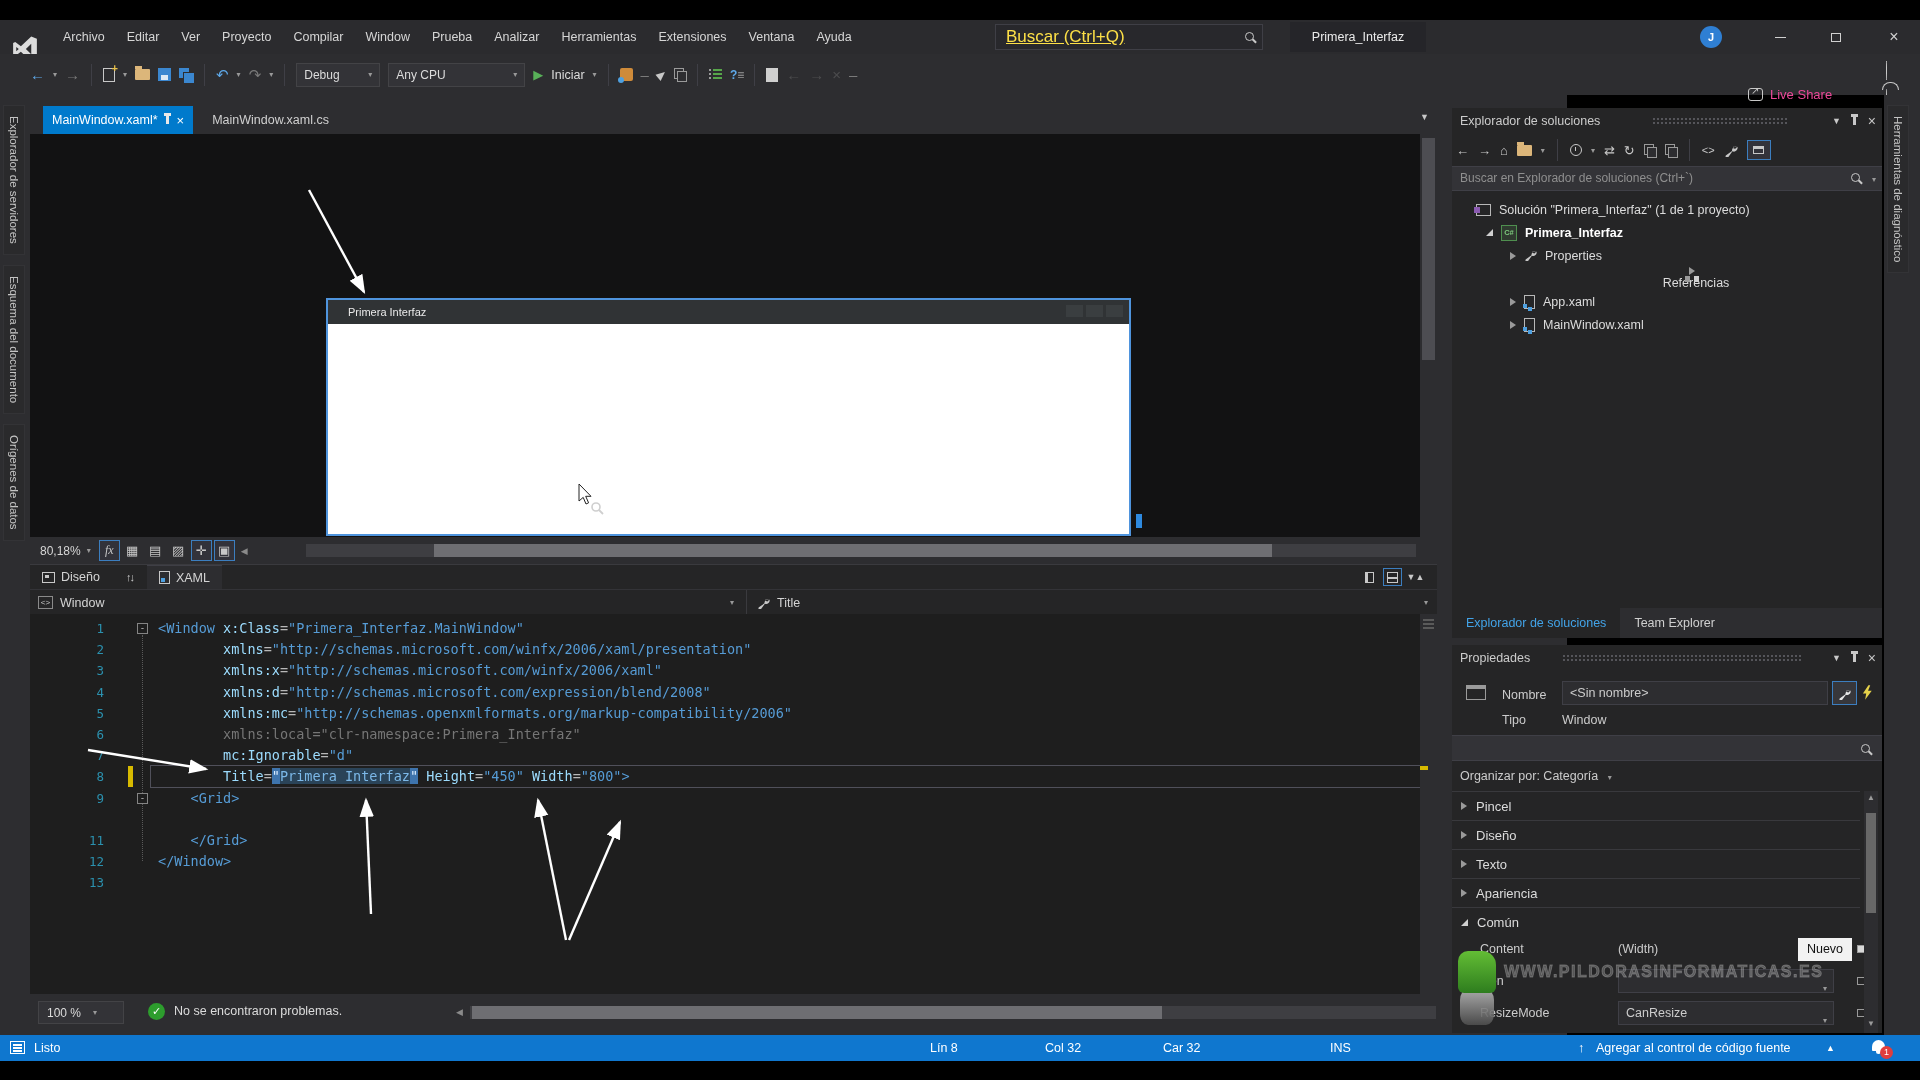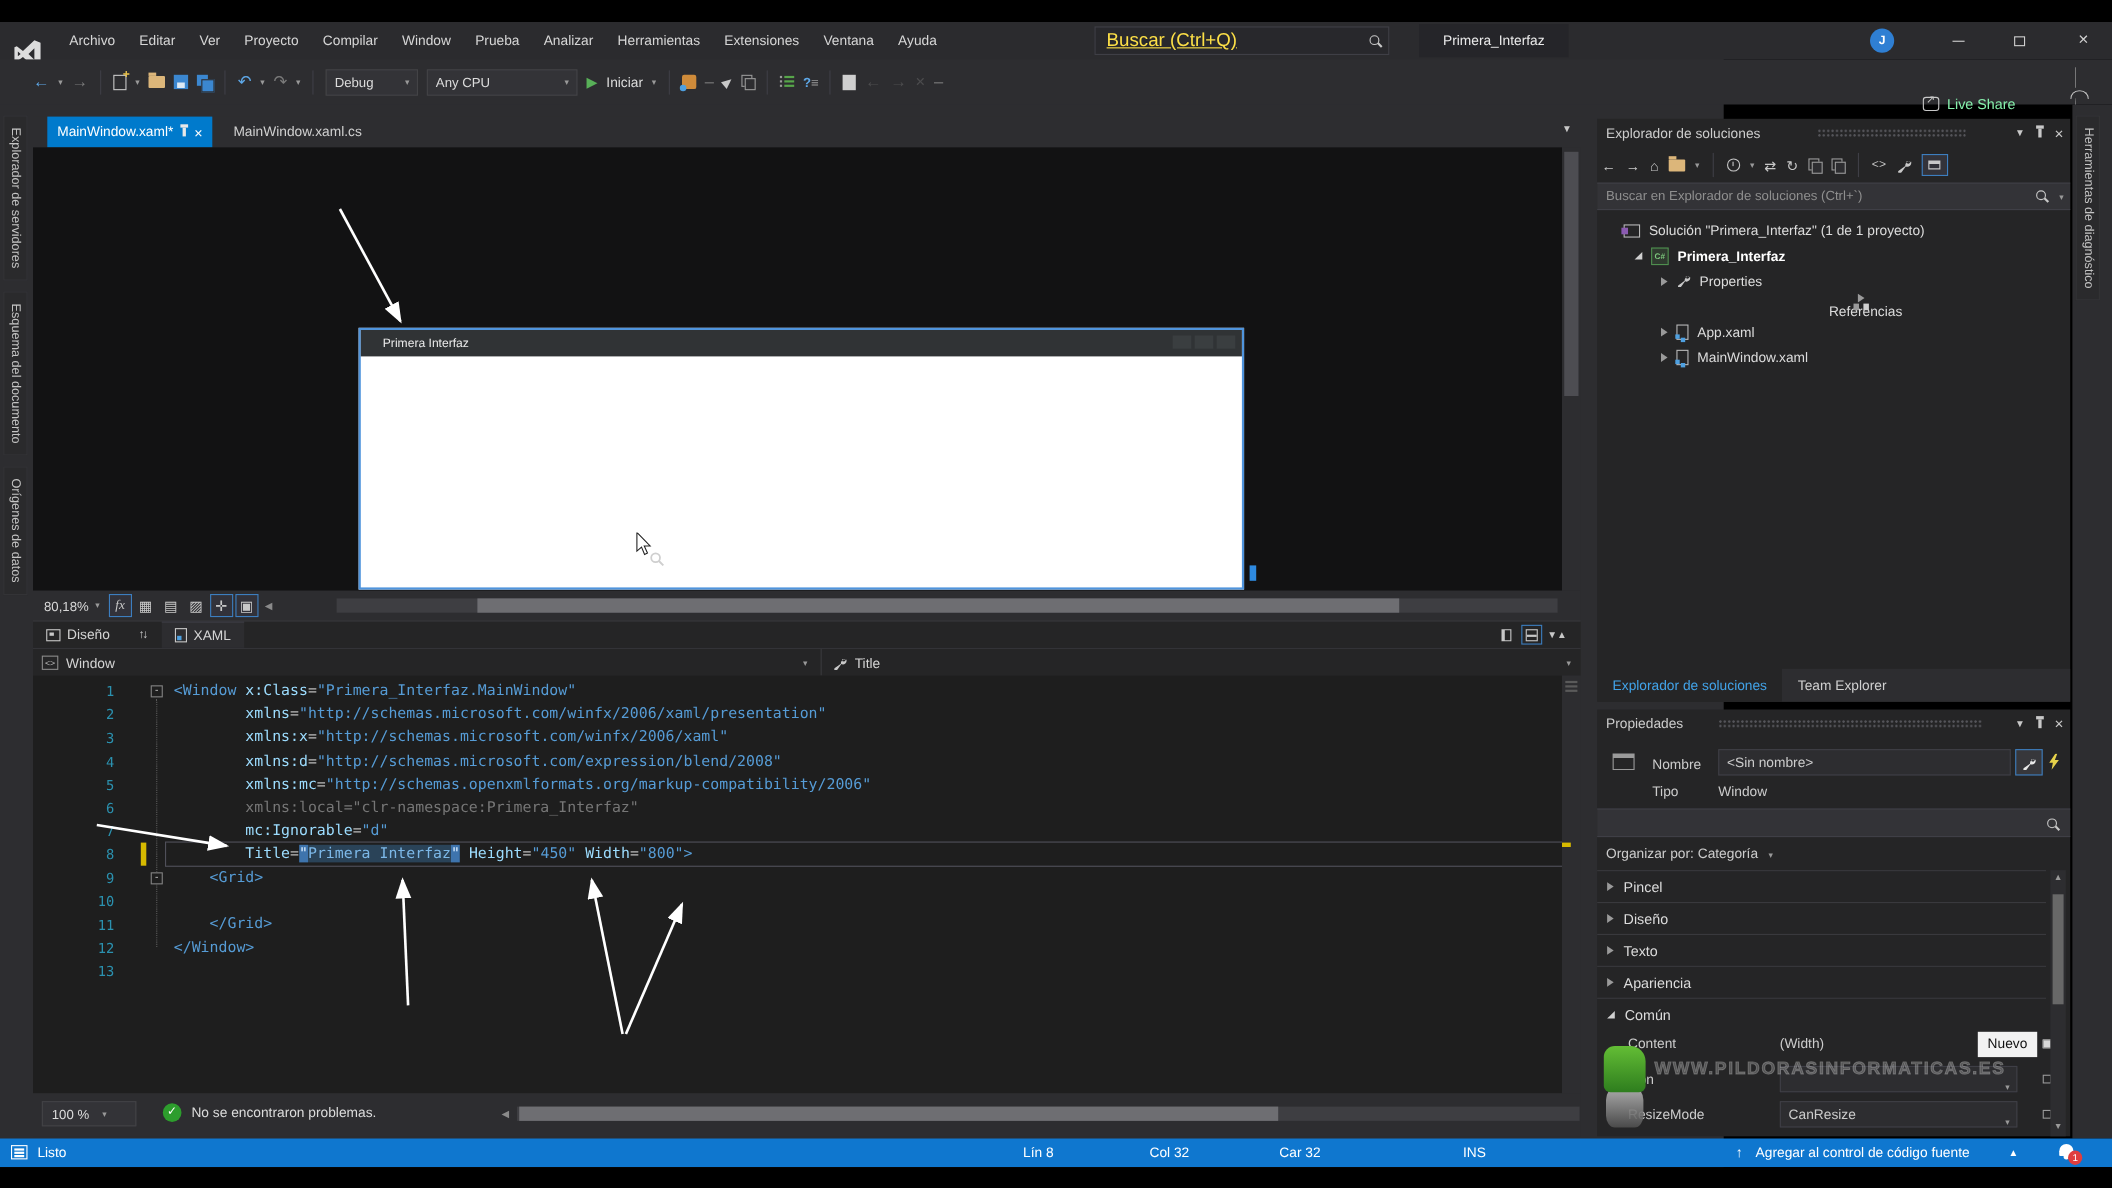--- a/index.html
+++ b/index.html
@@ -62,21 +62,21 @@
                      box-shadow:0 4px 0 #57a64a, 0 8px 0 #57a64a; }
   .ic-lines:after { content:""; position:absolute; left:0; top:0; width:2px; height:2px; background:#9a9a9a;
                     box-shadow:0 4px 0 #9a9a9a, 0 8px 0 #9a9a9a; }
   .ic-helplist { color:#5ea8e8; font-size:12px; font-weight:bold; }
   .ic-helplist i { font-style:normal; color:#9a9a9a; letter-spacing:-1px; }
   .ic-whitebox { width:12px; height:14px; background:#cfcfcf; }
   .ic-dis { opacity:.4; }
   #live-share { left:1748px; top:0; height:41px; display:flex; align-items:center; gap:7px; }
   .ic-share { width:15px; height:13px; border:1px solid #c8c8c8; border-radius:3px; position:relative; }
   .ic-share:after { content:"\2197"; position:absolute; left:2px; top:-4px; color:#c8c8c8; font-size:10px; }
-  #live-share span { color:#86efac; font-size:13px;margin-top:40px; }
+  #live-share span { color:#ec4899; font-size:13px;margin-top:40px; }
   #feedback { left:1886px; top:8px; width:20px; height:24px; }
   .ic-person { width:9px; height:9px; border:1.5px solid #c8c8c8; border-radius:50%; margin:2px auto 0; }
   .ic-person:after { content:""; display:block; width:15px; height:7px; border:1.5px solid #c8c8c8;
                      border-bottom:none; border-radius:8px 8px 0 0; margin:2px 0 0 -4.5px; }
 
   
   #left-strip { left:0; top:95px; width:30px; height:940px; background:#2d2d30; }
   #right-strip { left:1884px; top:95px; width:36px; height:940px; background:#2d2d30; }
   .vtab { writing-mode:vertical-rl; font-size:11.5px; color:#c4c4c4; background:#2a2a2c;
           padding:10px 4px; margin:10px 3px 10px 3px; border:1px solid #333336; }
@@ -510,24 +510,20 @@
         <pre class="cc"><span class="tk-pl">        </span><span class="tk-at">mc:Ignorable</span><span class="tk-pq">=</span><span class="tk-vl">"d"</span></pre>
       </div>
       <div class="code-row" style="top: 152.4px;">
         <span class="ln">8</span>
         <pre class="cc"><span class="tk-pl">        </span><span class="tk-at">Title</span><span class="tk-pq">=</span><span class="tk-sq">"</span><span class="tk-st">Primera Interfaz</span><span class="tk-sq">"</span><span class="tk-pl"> </span><span class="tk-at">Height</span><span class="tk-pq">=</span><span class="tk-vl">"450"</span><span class="tk-pl"> </span><span class="tk-at">Width</span><span class="tk-pq">=</span><span class="tk-vl">"800"</span><span class="tk-tg">&gt;</span></pre>
       </div>
       <div class="code-row" style="top: 173.6px;">
         <span class="ln">9</span>
         <pre class="cc"><span class="tk-pl">    </span><span class="tk-tg">&lt;Grid&gt;</span></pre>
       </div>
-      <div class="code-row" style="top: 194.8px;">
-        <span class="ln">10</span>
-        <pre class="cc"></pre>
-      </div>
       <div class="code-row" style="top: 216px;">
         <span class="ln">11</span>
         <pre class="cc"><span class="tk-pl">    </span><span class="tk-tg">&lt;/Grid&gt;</span></pre>
       </div>
       <div class="code-row" style="top: 237.2px;">
         <span class="ln">12</span>
         <pre class="cc"><span class="tk-tg">&lt;/Window&gt;</span></pre>
       </div>
       <div class="code-row" style="top: 258.4px;">
         <span class="ln">13</span>

